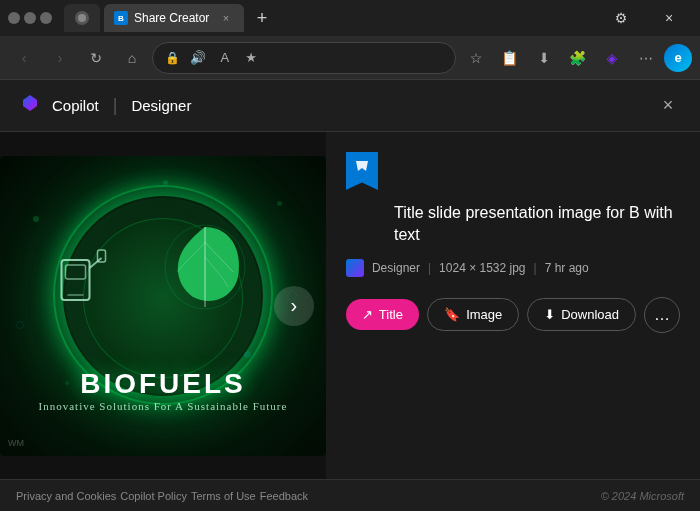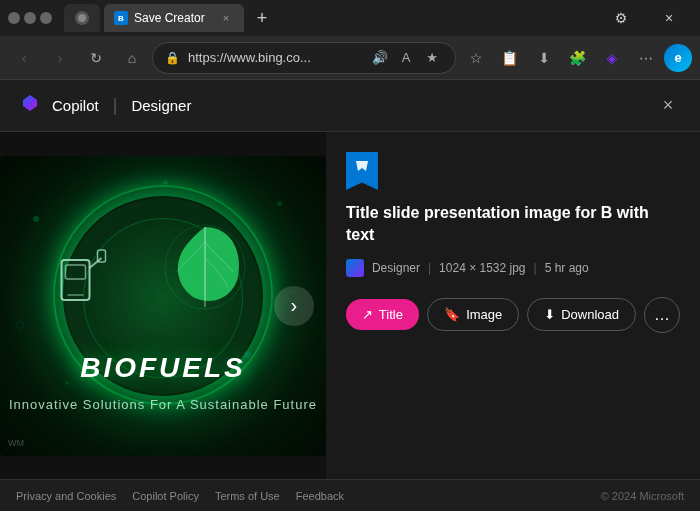--- a/index.html
+++ b/index.html
@@ -57,53 +57,53 @@
     .image-panel { width: 420px; height: 100%; background: #111; display: flex; align-items: center; justify-content: center; position: relative; overflow: hidden; }
 
     .biofuels-image { width: 380px; height: 300px; background: radial-gradient(ellipse at center, #0d3d1a 0%, #041508 70%, #020a03 100%); border-radius: 4px; position: relative; display: flex; flex-direction: column; align-items: center; justify-content: flex-end; padding-bottom: 20px; overflow: hidden; }
 
     .image-glow { position: absolute; top: 50%; left: 50%; transform: translate(-50%, -55%); width: 200px; height: 200px; border-radius: 50%; background: radial-gradient(circle, rgba(0,200,100,0.3) 0%, rgba(0,100,50,0.1) 50%, transparent 70%); box-shadow: 0 0 60px rgba(0,200,100,0.4), 0 0 120px rgba(0,150,80,0.2); }
 
     .circle-outer { position: absolute; top: 50%; left: 50%; transform: translate(-50%, -55%); width: 220px; height: 220px; border-radius: 50%; border: 2px solid rgba(0,255,100,0.3); box-shadow: 0 0 20px rgba(0,255,100,0.2); }
 
     .circle-inner { position: absolute; top: 50%; left: 50%; transform: translate(-50%, -55%); width: 160px; height: 160px; border-radius: 50%; background: radial-gradient(circle, rgba(10,80,30,0.8), rgba(5,40,15,0.9)); border: 1px solid rgba(0,255,100,0.2); }
 
-    .biofuels-title { font-size: 28px; font-weight: 900; color: #fff; letter-spacing: 3px; text-transform: uppercase; text-shadow: 0 0 20px rgba(0,255,100,0.5); z-index: 3; margin-top: 120px; font-style: italic; }
-
-    .biofuels-subtitle { font-size: 13px; color: rgba(200,255,220,0.8); letter-spacing: 1px; z-index: 3; margin-top: 13px; }
+    .biofuels-title { font-size: 28px; font-weight: 900; color: #fff; letter-spacing: 3px; text-transform: uppercase; text-shadow: 0 0 20px rgba(0,255,100,0.5); z-index: 3; margin-top: 120px; }
+
+    .biofuels-subtitle { font-size: 11px; color: rgba(200,255,220,0.8); letter-spacing: 1px; z-index: 3; margin-top: 0; font-family: Liberation Serif, serif; }
 
     .particles { position: absolute; top: 0; left: 0; width: 100%; height: 100%; pointer-events: none; }
     .particle { position: absolute; width: 4px; height: 4px; border-radius: 50%; background: rgba(0,255,100,0.4); }
 
     .watermark { position: absolute; bottom: 8px; left: 8px; font-size: 9px; color: rgba(255,255,255,0.3); }
 
     
     .next-btn { position: absolute; right: 12px; top: 50%; transform: translateY(-50%); width: 40px; height: 40px; background: rgba(255,255,255,0.15); border-radius: 50%; display: flex; align-items: center; justify-content: center; color: #fff; font-size: 20px; cursor: pointer; z-index: 10; }
 
     
     .info-panel { flex: 1; background: #1a1a1a; display: flex; flex-direction: column; padding: 20px 20px 16px; }
 
-    .image-title { font-size: 16px; font-weight: 700; color: #fff; line-height: 1.4; margin-bottom: 12px; }
+    .image-title { font-size: 16px; font-weight: 400; color: #fff; line-height: 1.4; margin-bottom: 12px; margin-left: 48px; }
 
     .image-meta { display: flex; align-items: center; gap: 8px; margin-bottom: 20px; }
     .meta-designer-icon { width: 18px; height: 18px; background: linear-gradient(135deg, #0078d4, #7b2cf6); border-radius: 3px; flex-shrink: 0; }
     .meta-text { font-size: 12px; color: #aaa; }
     .meta-divider { color: #555; font-size: 12px; }
 
     .action-buttons { display: flex; gap: 8px; align-items: center; }
     .btn-share { background: #e91e8c; color: #fff; border: none; border-radius: 20px; padding: 8px 16px; font-size: 13px; cursor: pointer; display: flex; align-items: center; gap: 6px; font-weight: 500; }
     .btn-save { background: transparent; color: #fff; border: 1px solid #555; border-radius: 20px; padding: 8px 16px; font-size: 13px; cursor: pointer; display: flex; align-items: center; gap: 6px; }
     .btn-download { background: transparent; color: #fff; border: 1px solid #555; border-radius: 20px; padding: 8px 16px; font-size: 13px; cursor: pointer; display: flex; align-items: center; gap: 6px; }
     .btn-more { background: transparent; color: #fff; border: 1px solid #555; border-radius: 50%; width: 36px; height: 36px; display: flex; align-items: center; justify-content: center; cursor: pointer; font-size: 16px; }
 
     
     .footer { height: 32px; background: #1e1e1e; display: flex; align-items: center; padding: 0 16px; border-top: 1px solid #333; }
-    .footer-links { display: flex; gap: 16px; }
+    .footer-links { display: flex; gap: 4px; }
     .footer-link { font-size: 11px; color: #888; cursor: pointer; text-decoration: none; }
-    .footer-copyright { margin-left: auto; font-size: 11px; color: #666; }
+    .footer-copyright { margin-left: auto; font-size: 11px; color: #666; font-style: italic; }
 
     
     .logo-gem { width: 28px; height: 28px; position: relative; display: flex; align-items: center; justify-content: center; }
     .logo-gem svg { width: 26px; height: 26px; }
   </style>
 </head>
 <body>
 
 <div class="browser-frame">
 
@@ -119,39 +119,38 @@
         <div style="width:14px;height:14px;background:#555;border-radius:50%;display:flex;align-items:center;justify-content:center;">
           <svg width="10" height="10" viewBox="0 0 10 10">
               <circle cx="5" cy="5" r="4" fill="#888"></circle>
             </svg>
         </div>
       </div>
       <div class="tab active">
         <div class="tab-favicon">
           <div class="tab-icon-img">B</div>
         </div>
-        <span>Save Creator</span>
+        <span>Share Creator</span>
         <span class="tab-close">×</span>
       </div>
       <div class="new-tab-btn">+</div>
     </div>
     <div class="title-bar-actions">
       <div class="tba-btn">⚙</div>
       <div class="tba-btn tba-close">×</div>
     </div>
   </div>
 
   <div class="nav-bar">
     <div class="nav-btn disabled">‹</div>
     <div class="nav-btn disabled">›</div>
     <div class="nav-btn">↻</div>
     <div class="nav-btn">⌂</div>
     <div class="address-bar">
       <span class="address-lock">🔒</span>
-      <span class="address-text">https://www.bing.co...</span>
       <div class="address-icons">
         <span class="addr-icon">🔊</span>
         <span class="addr-icon">A</span>
         <span class="addr-icon">★</span>
       </div>
     </div>
     <div class="nav-right">
       <div class="nav-right-btn">☆</div>
       <div class="nav-right-btn">📋</div>
       <div class="nav-right-btn">⬇</div>
@@ -249,21 +248,21 @@
         </div>
 
         <div class="image-title">Title slide presentation image for B with text</div>
 
         <div class="image-meta">
           <div class="meta-designer-icon"></div>
           <span class="meta-text">Designer</span>
           <span class="meta-divider">|</span>
           <span class="meta-text">1024 × 1532 jpg</span>
           <span class="meta-divider">|</span>
-          <span class="meta-text">5 hr ago</span>
+          <span class="meta-text">7 hr ago</span>
         </div>
 
         <div class="action-buttons">
           <button class="btn-share">
             <span>↗</span>
             <span>Title</span>
           </button>
           <button class="btn-save">
             <span>🔖</span>
             <span>Image</span>

